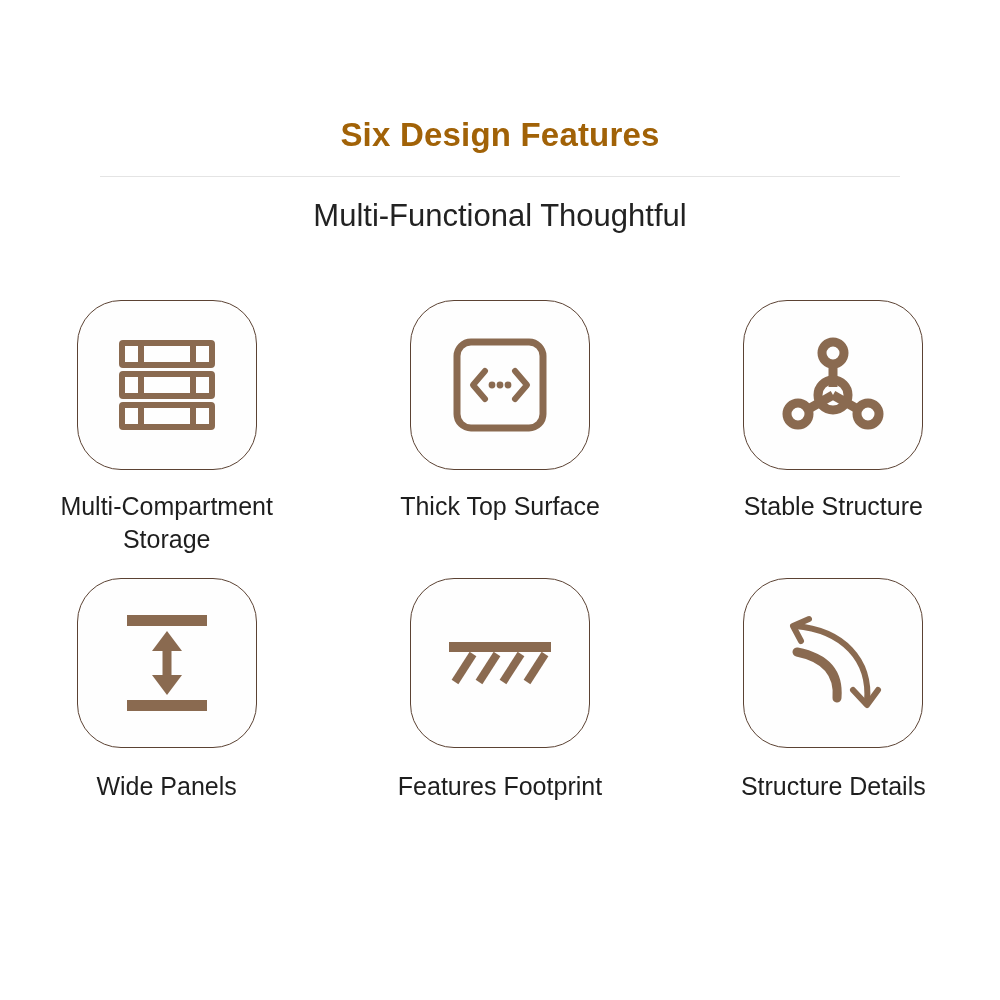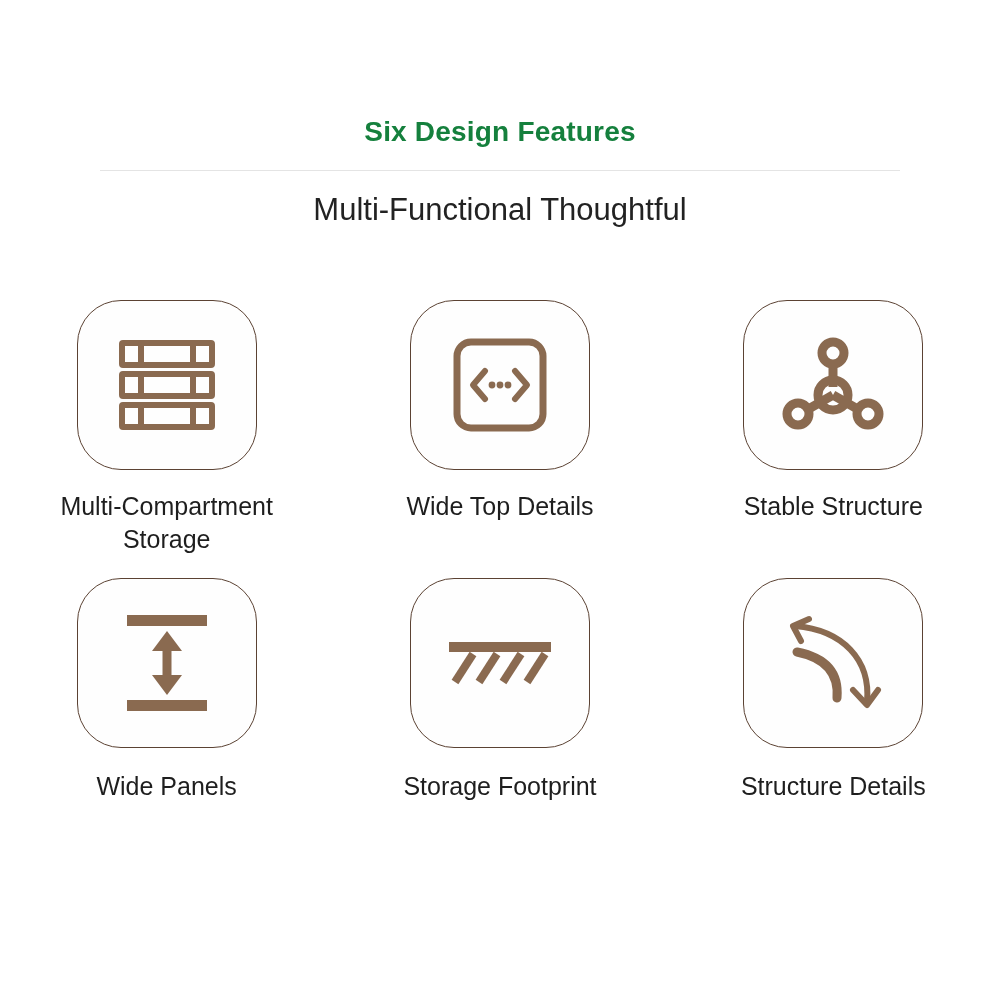--- a/index.html
+++ b/index.html
@@ -26,24 +26,24 @@
   .header {
     position: absolute;
     top: 0;
     left: 0;
     width: 1000px;
     text-align: center;
   }
   .title {
     margin: 0;
     padding-top: 116px;
-    font-size: 28px;
+    font-size: 33px;
     font-weight: 700;
     letter-spacing: 0.2px;
-    color: #15803d;
+    color: #a16207;
     line-height: 1.15;
   }
   .divider {
     margin: 22px auto 0 auto;
     width: 800px;
     height: 1px;
     background: #e4e4e4;
   }
   .subtitle {
     margin: 0;
@@ -138,21 +138,21 @@
           <svg width="96" height="96" viewBox="0 0 96 96" fill="none">
             <rect x="5" y="5" width="86" height="86" rx="14" stroke="#8a6a50" stroke-width="7" fill="none"></rect>
             <polyline points="33,34 21,48 33,62" stroke="#8a6a50" stroke-width="6" stroke-linecap="round" stroke-linejoin="round" fill="none"></polyline>
             <polyline points="63,34 75,48 63,62" stroke="#8a6a50" stroke-width="6" stroke-linecap="round" stroke-linejoin="round" fill="none"></polyline>
             <circle cx="40" cy="48" r="3.4" fill="#8a6a50"></circle>
             <circle cx="48" cy="48" r="3.4" fill="#8a6a50"></circle>
             <circle cx="56" cy="48" r="3.4" fill="#8a6a50"></circle>
           </svg>
         </span>
       </div>
-      <div class="feature-label">Wide Top Details</div>
+      <div class="feature-label">Thick Top Surface</div>
     </div>
 
     <div class="feature">
       <div class="icon-card">
         <span>
           <svg width="104" height="100" viewBox="0 0 104 100" fill="none">
             <g stroke="#8a6a50" fill="none">
               <line x1="52" y1="26" x2="52" y2="52" stroke-width="9"></line>
               <line x1="52" y1="60" x2="24" y2="76" stroke-width="9"></line>
               <line x1="52" y1="60" x2="80" y2="76" stroke-width="9"></line>
@@ -189,21 +189,21 @@
             <rect x="4" y="14" width="102" height="10" fill="#8a6a50"></rect>
             <g stroke="#8a6a50" stroke-width="8" stroke-linecap="butt">
               <line x1="28" y1="26" x2="10" y2="54"></line>
               <line x1="52" y1="26" x2="34" y2="54"></line>
               <line x1="76" y1="26" x2="58" y2="54"></line>
               <line x1="100" y1="26" x2="82" y2="54"></line>
             </g>
           </svg>
         </span>
       </div>
-      <div class="feature-label">Storage Footprint</div>
+      <div class="feature-label">Features Footprint</div>
     </div>
 
     <div class="feature row2">
       <div class="icon-card">
         <span>
           <svg width="108" height="106" viewBox="0 0 108 106" fill="none">
             <g stroke="#8a6a50" fill="none" stroke-linecap="round" stroke-linejoin="round">
               <path d="M16 16 C 64 20, 92 50, 88 92" stroke-width="6"></path>
               <polyline points="30,9 14,16 22,31" stroke-width="6"></polyline>
               <polyline points="74,80 88,95 99,80" stroke-width="6"></polyline>

